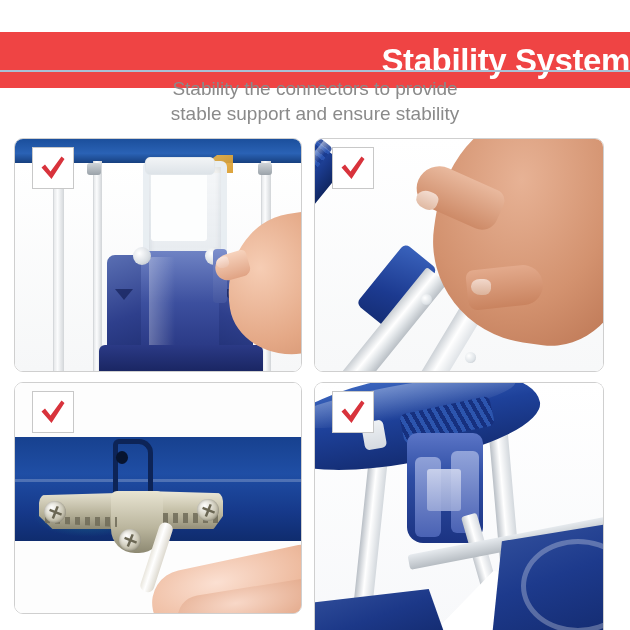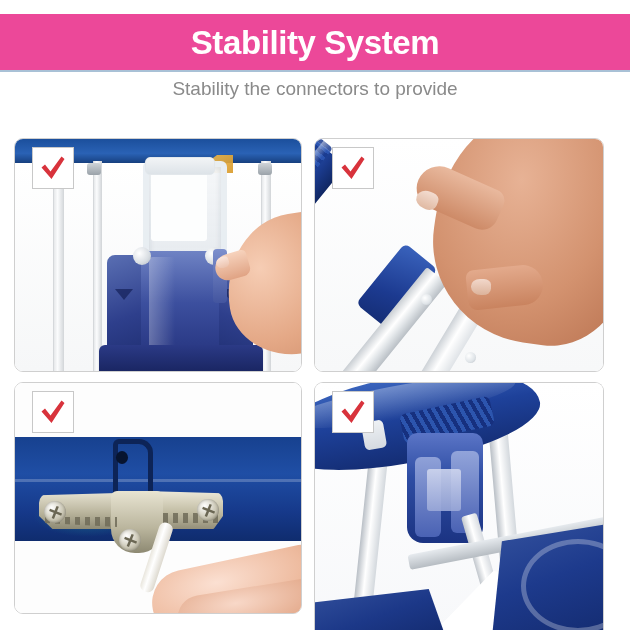--- a/index.html
+++ b/index.html
@@ -6,23 +6,23 @@
   body{
     width:630px;height:630px;
     background:#ffffff;
     font-family:"Liberation Sans", sans-serif;
     overflow:hidden;
     position:relative;
   }
 
   
   .header-bar{
-    position:absolute;left:0;top:14px;width:630px;height:56px;
-    background:#ec4899;
-    display:flex;align-items:center;justify-content:center;
+    position:absolute;left:0;top:32px;width:630px;height:56px;
+    background:#ef4444;
+    display:flex;align-items:center;justify-content:flex-end;
   }
   .header-title{
     color:#ffffff;
     font-size:33px;
     font-weight:bold;
     letter-spacing:-0.4px;
     line-height:1;
     white-space:nowrap;
   }
   .header-underline{
@@ -433,20 +433,21 @@
 </head>
 <body>
 
 <div class="header-bar">
   <div class="header-title">Stability System</div>
 </div>
 <div class="header-underline"></div>
 
 <div class="subtitle">
   <span class="subtitle-line">Stability the connectors to provide</span>
+  <span class="subtitle-line">stable support and ensure stability</span>
 </div>
 
 <div class="panel-grid">
 
   <div class="panel p-tl">
     <div class="photo">
       <div class="tl-wall"></div>
       <div class="tl-bluebar"></div>
       <div class="tl-rail r1"></div>
       <div class="tl-rail r2"></div>

